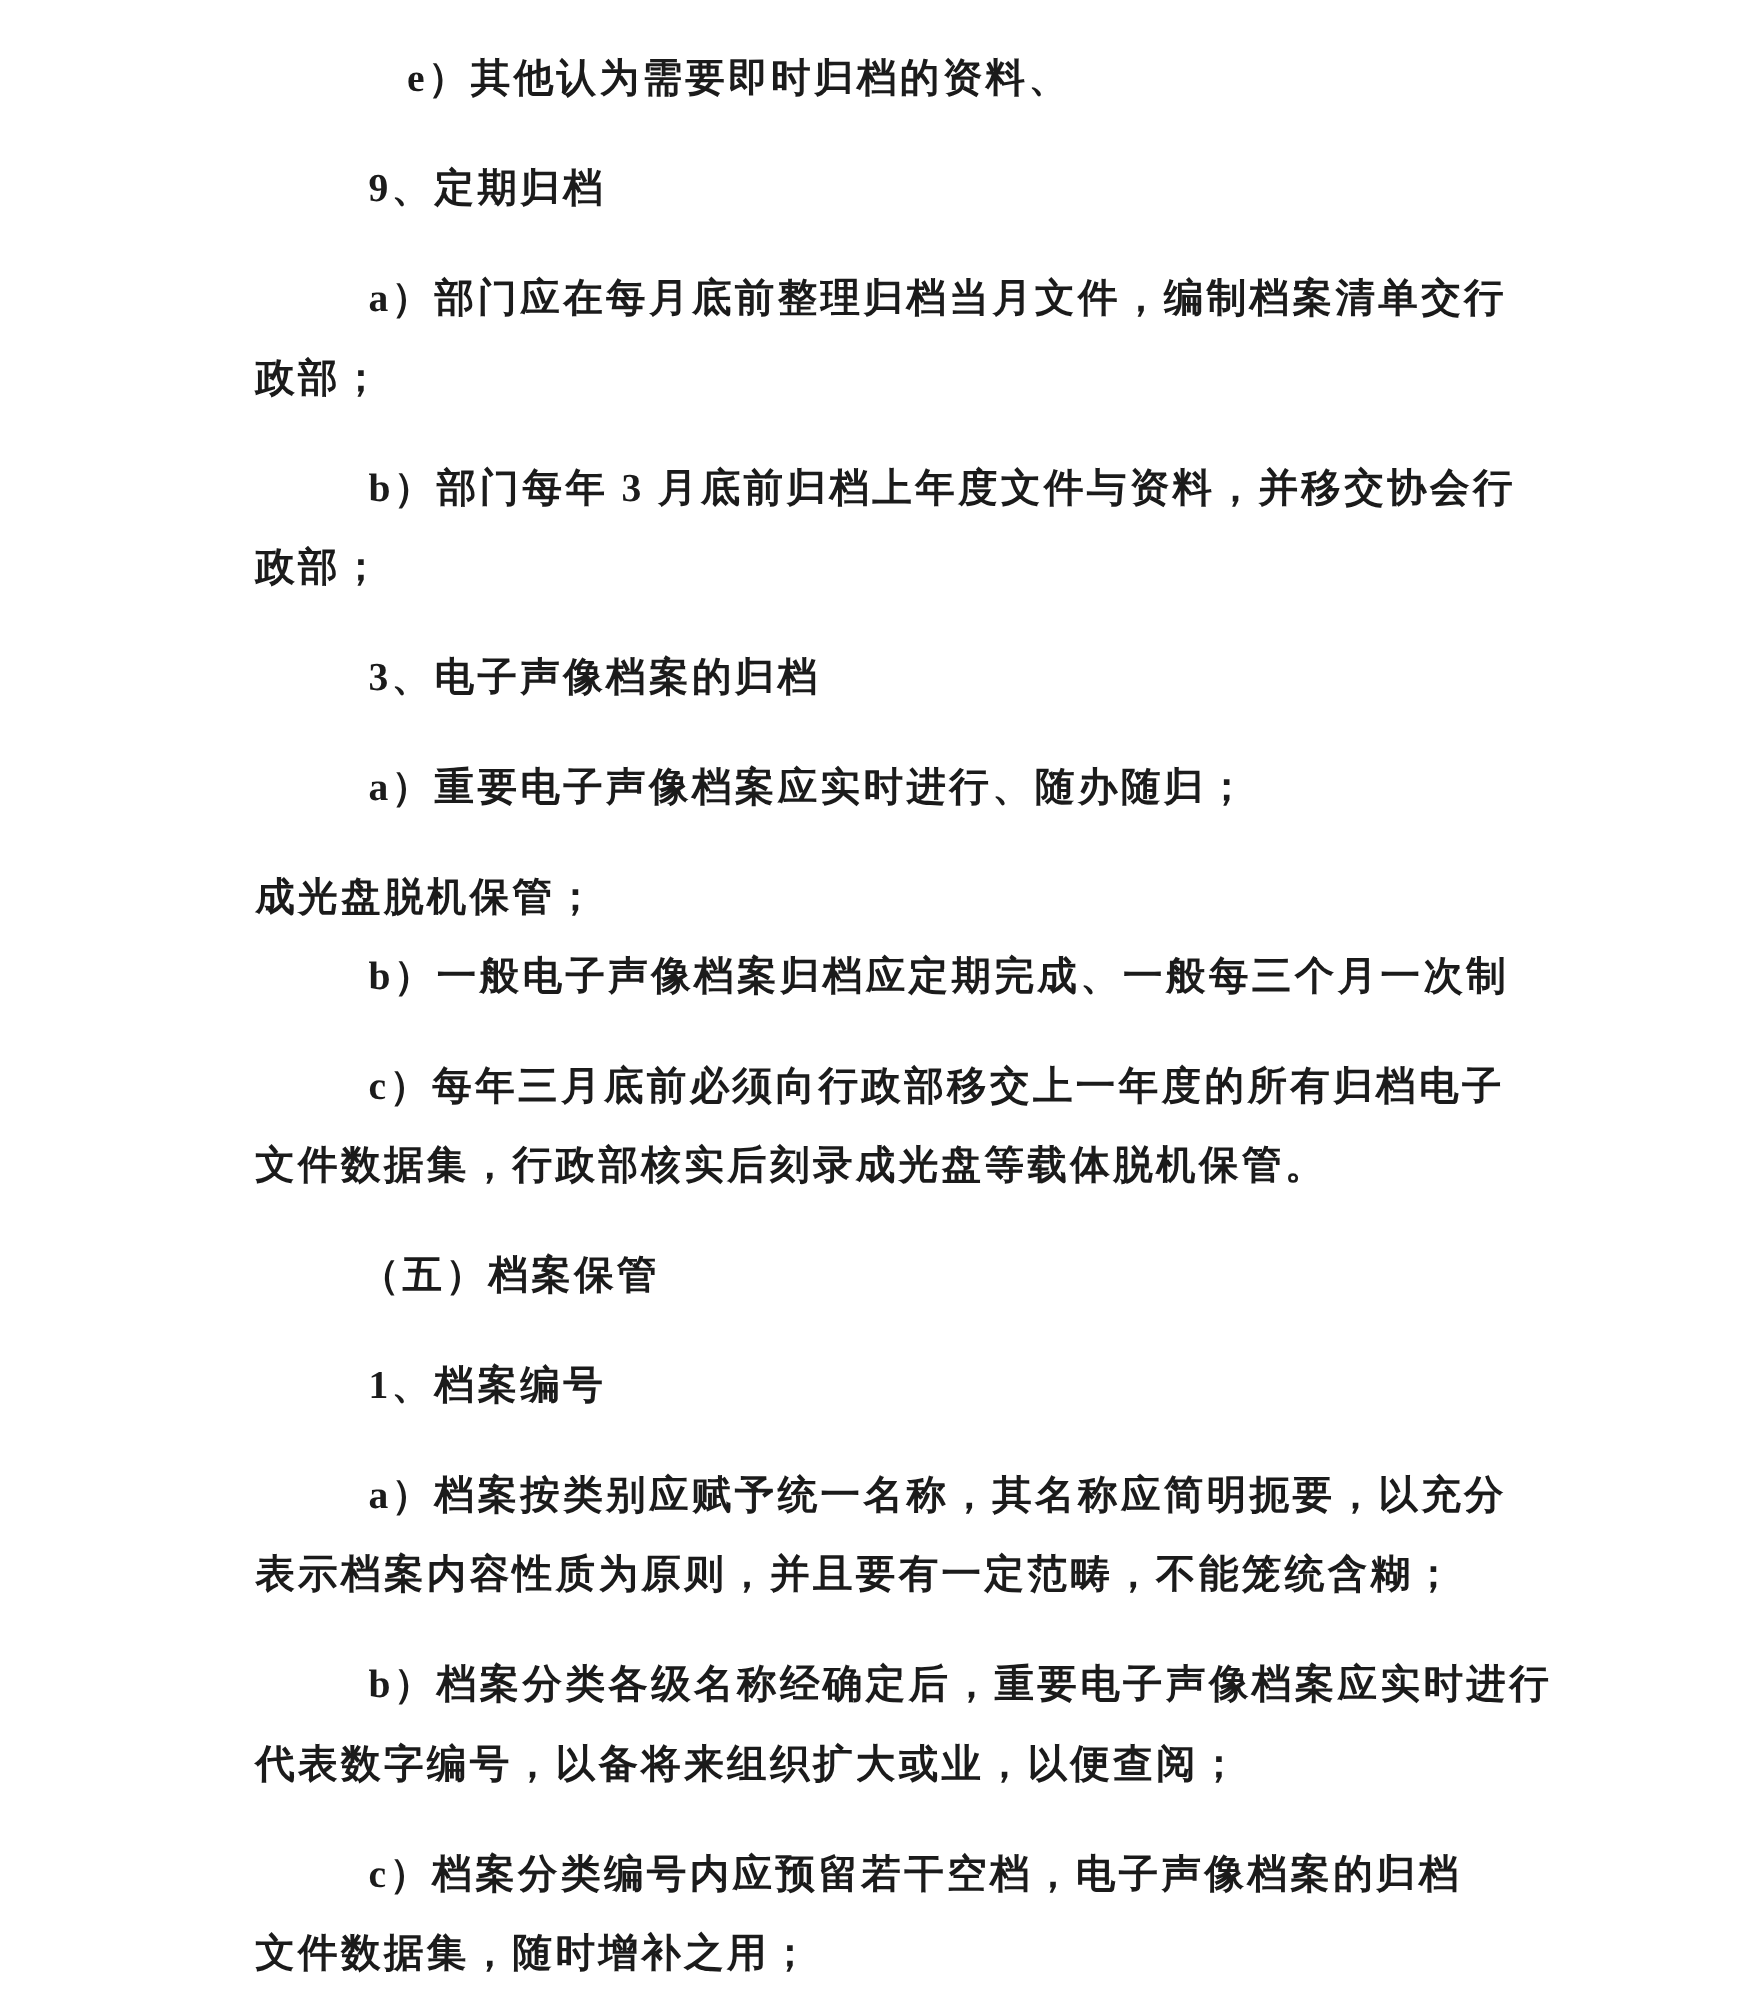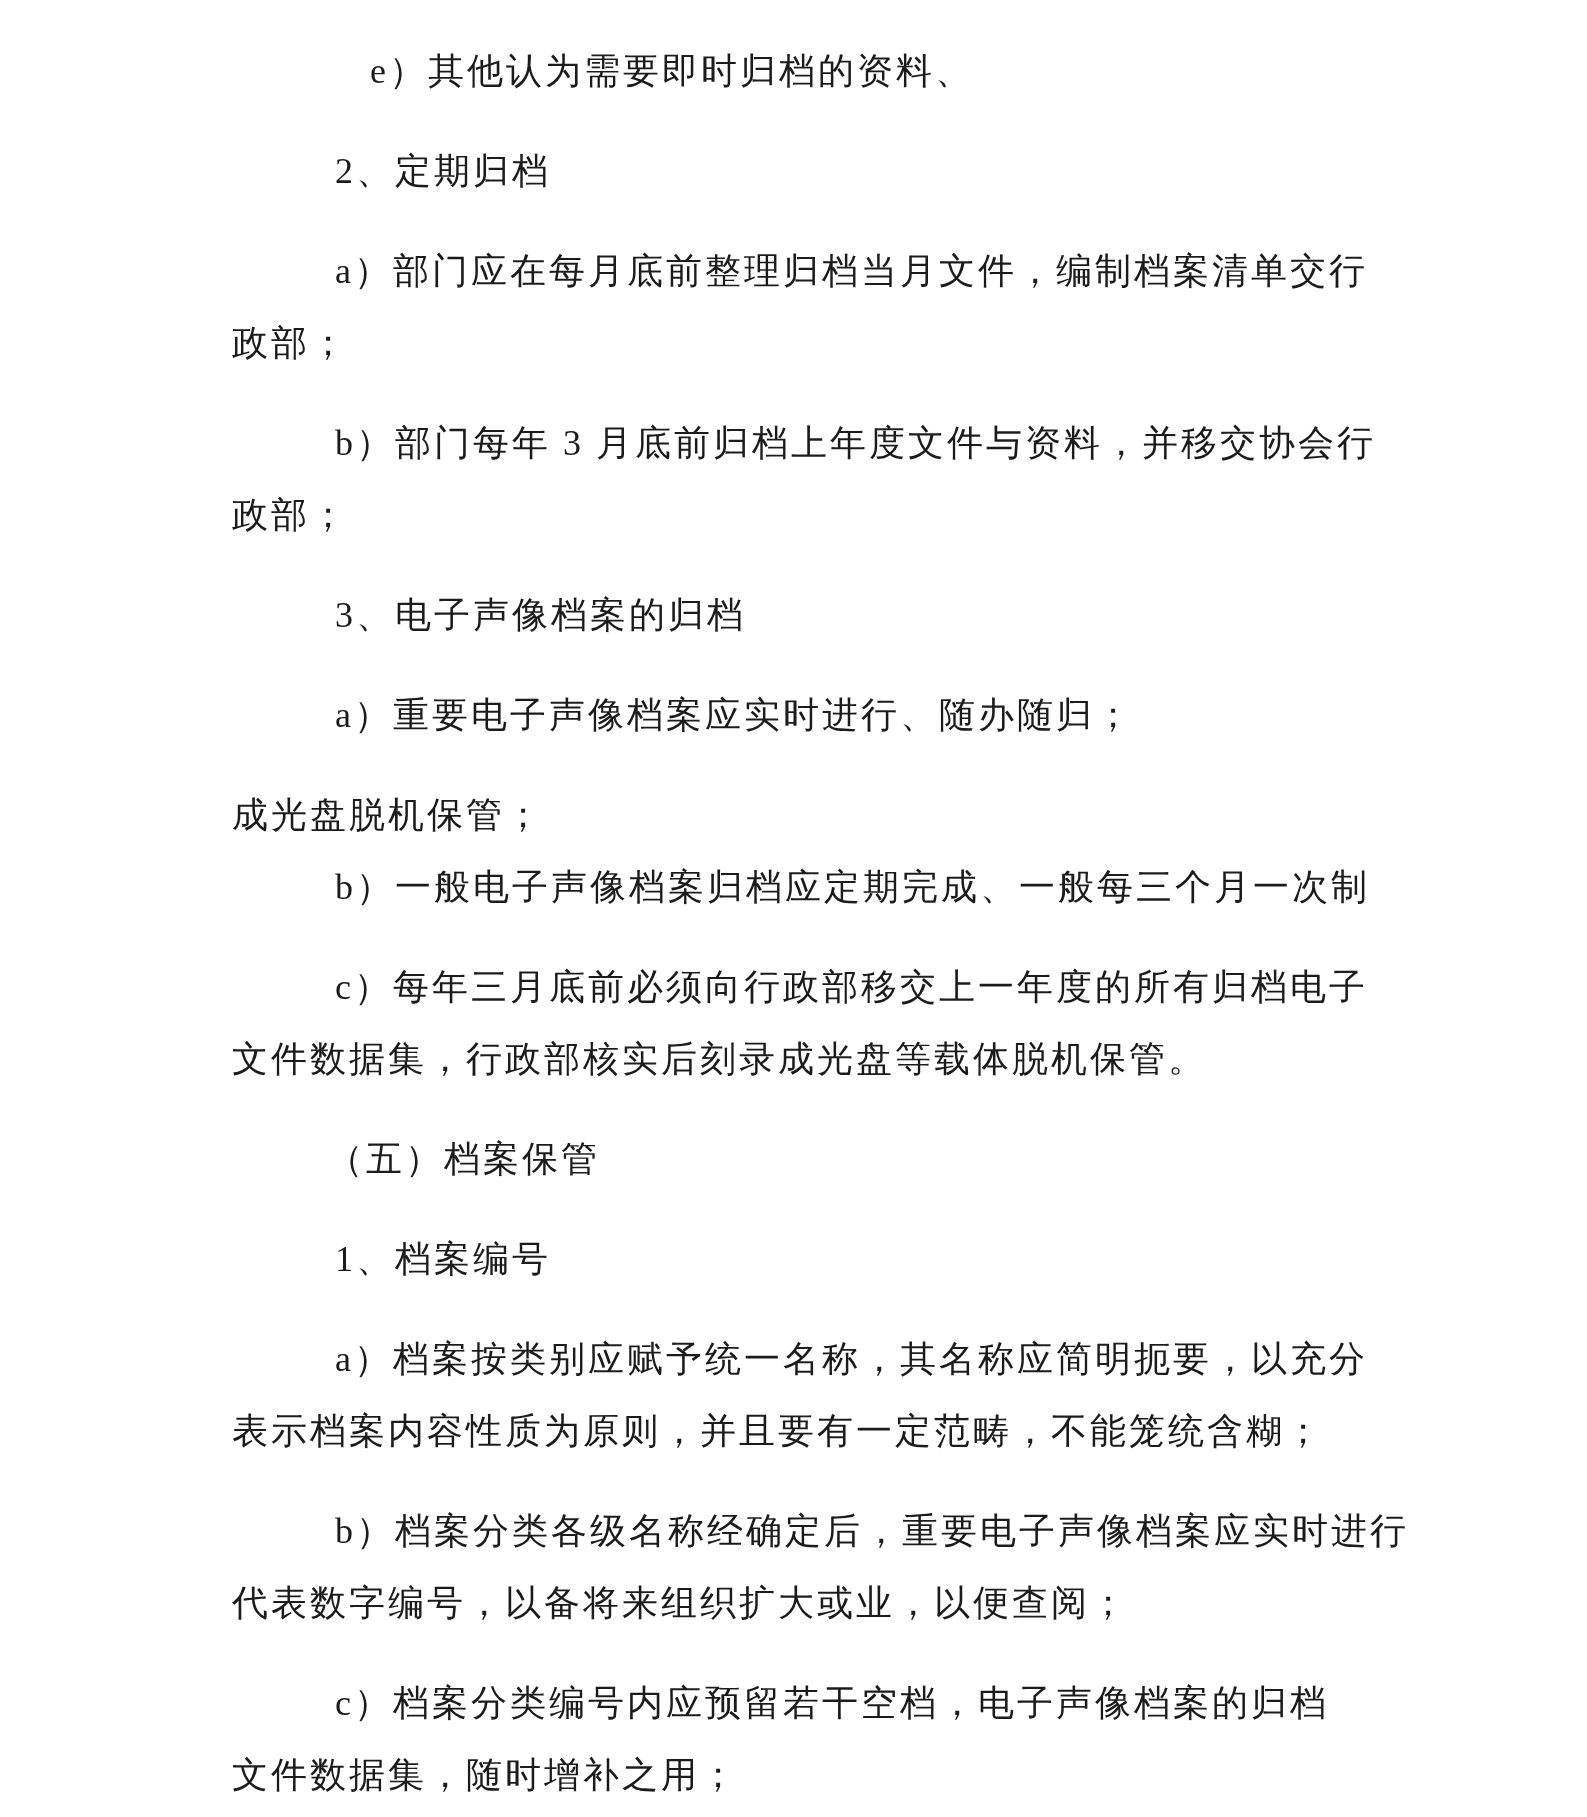--- a/index.html
+++ b/index.html
@@ -26,20 +26,21 @@
     letter-spacing: 3px;
   }
   .para {
     margin: 0 0 28px 0;
     padding: 0;
   }
   .line {
     display: block;
     line-height: 72px;
     white-space: pre;
+    font-weight: bold;
   }
   .line.first {
     text-indent: 103px;
   }
   .para.deep .line.first {
     text-indent: 138px;
   }
   .para.section .line.first {
     text-indent: 95px;
   }
@@ -48,21 +49,21 @@
 <body>
 
 <div class="page">
   <div class="doc">
 
     <p class="para deep">
       <span class="line first">e）其他认为需要即时归档的资料、</span>
     </p>
 
     <p class="para">
-      <span class="line first">2、定期归档</span>
+      <span class="line first">9、定期归档</span>
     </p>
 
     <p class="para">
       <span class="line first">a）部门应在每月底前整理归档当月文件，编制档案清单交行</span>
       <span class="line">政部；</span>
     </p>
 
     <p class="para">
       <span class="line first">b）部门每年 3 月底前归档上年度文件与资料，并移交协会行</span>
       <span class="line">政部；</span>

